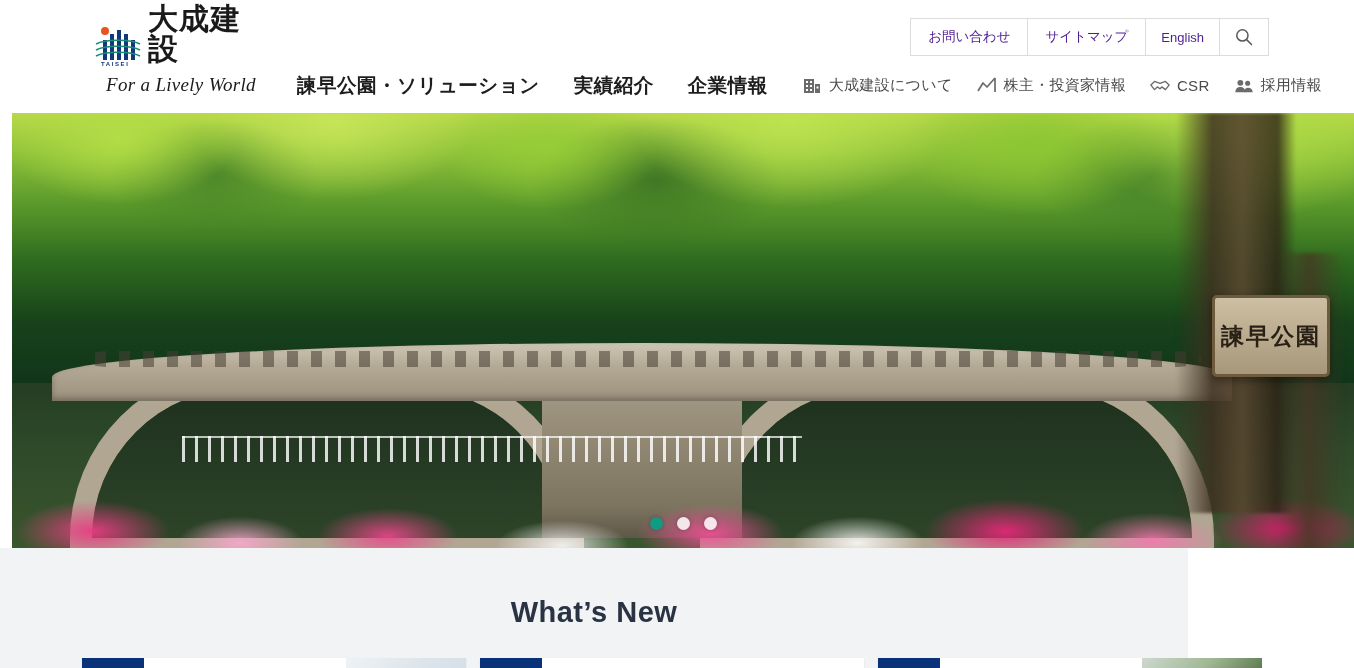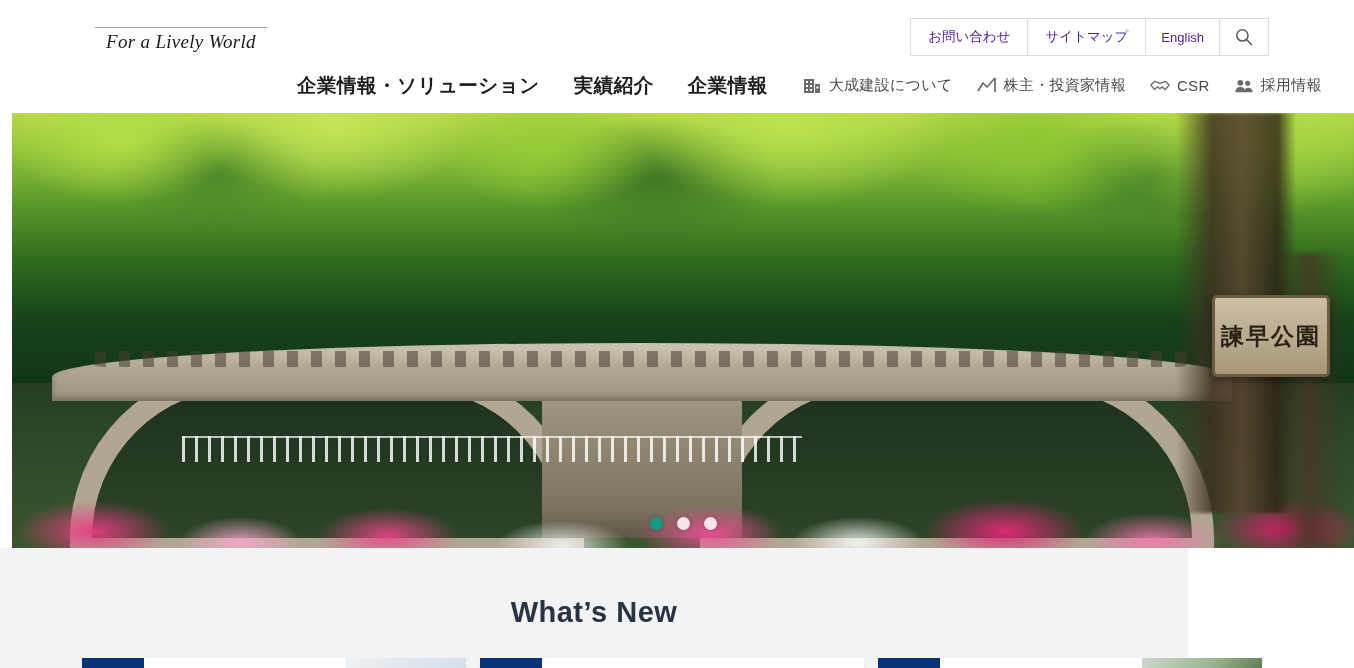--- a/index.html
+++ b/index.html
@@ -230,39 +230,58 @@
   .card-thumb.light { background: linear-gradient(120deg,#eef2f5 0%, #dbe4ea 45%, #cfd9e0 100%); }
 </style>
 </head>
 <body>
 
 <div id="page">
 
   <div class="header">
 
     <div class="logo-wrap">
+      <div class="logo-top">
+        <div class="logo-mark">
+          <span class="dot"></span>
+          <div class="bars">
+            <i></i>
+              <i></i>
+              <i></i>
+              <i></i>
+              <i></i>
+          </div>
+          <svg class="wave" viewBox="0 0 46 22">
+            <path d="M1,6 C10,1 36,1 45,6" stroke="#1a8c78" stroke-width="1.6" fill="none"></path>
+            <path d="M1,12 C10,7 36,7 45,12" stroke="#1a8c78" stroke-width="1.6" fill="none"></path>
+            <path d="M1,18 C10,13 36,13 45,18" stroke="#1a8c78" stroke-width="1.6" fill="none"></path>
+          </svg>
+          <span class="taisei-txt">TAISEI</span>
+        </div>
+        <div class="logo-name">大成建設</div>
+      </div>
       <div class="logo-rule"></div>
       <div class="logo-tagline">For a Lively World</div>
     </div>
 
     <div class="util-nav">
       <div class="util-item">お問い合わせ</div>
       <div class="util-item">サイトマップ</div>
       <div class="util-item lang">English</div>
       <div class="util-item search-btn">
         <svg width="20" height="20" viewBox="0 0 20 20">
           <circle cx="8.4" cy="8.4" r="5.6" fill="none" stroke="#5a5a5a" stroke-width="1.5"></circle>
           <line x1="12.6" y1="12.6" x2="17.5" y2="17.5" stroke="#5a5a5a" stroke-width="1.5" stroke-linecap="round"></line>
         </svg>
       </div>
     </div>
 
     <nav class="main-nav">
       <div class="nav-item primary">
-        <span class="nav-label">企業情報・ソリューション</span>
+        <span class="nav-label">諫早公園・ソリューション</span>
       </div>
       <div class="nav-item primary">
         <span class="nav-label">実績紹介</span>
       </div>
       <div class="nav-item primary">
         <span class="nav-label">企業情報</span>
       </div>
 
       <div class="nav-item secondary">
         <span class="nav-icon">

